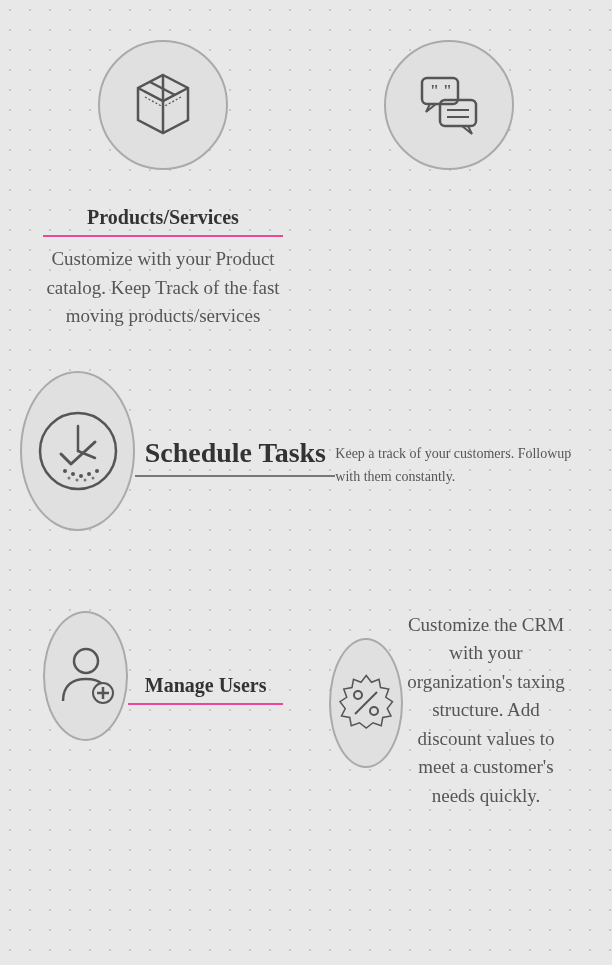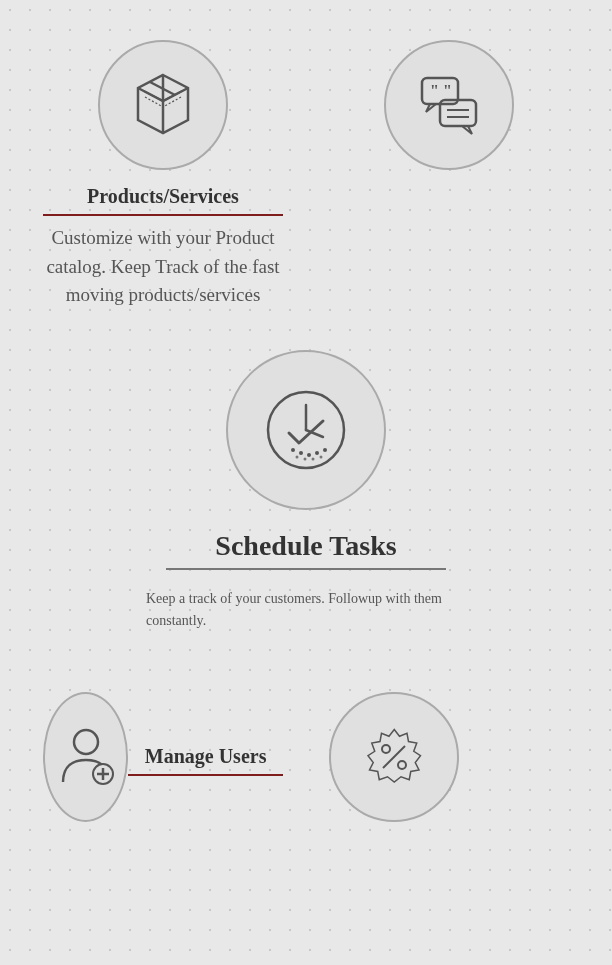--- a/index.html
+++ b/index.html
@@ -60,36 +60,37 @@
       width: 70px;
       height: 70px;
     }
 
     .feature-title {
       font-size: 20px;
       font-weight: bold;
       color: #333;
       margin-bottom: 8px;
       padding-bottom: 6px;
-      border-bottom: 2px solid #7f1d1d;
+      border-bottom: 2px solid #ec4899;
       width: 100%;
       text-align: center;
+      margin-top: 21px;
     }
 
     .feature-desc {
       font-size: 19px;
       color: #555;
       line-height: 1.5;
       text-align: center;
     }
 
     
     .center-section {
       display: flex;
-      flex-direction: column;
+      flex-direction: row;
       align-items: center;
       padding: 30px 20px 20px 20px;
     }
 
     .icon-circle-large {
       width: 160px;
       height: 160px;
       border-radius: 50%;
       border: 2px solid #aaa;
       background: #e0e0e0;
@@ -243,17 +244,18 @@
             44,68 35,75 26,68 15,72 13,61
             2,59 7,49 0,40 9,34 5,23
             16,21 18,10 28,14
           " stroke="#555" stroke-width="2" fill="none" transform="scale(0.75) translate(12,5)"></polygon>
 
           <circle cx="27" cy="27" r="4" stroke="#555" stroke-width="2" fill="none"></circle>
           <circle cx="43" cy="43" r="4" stroke="#555" stroke-width="2" fill="none"></circle>
           <line x1="24" y1="46" x2="46" y2="24" stroke="#555" stroke-width="2"></line>
         </svg>
       </div>
+      <p class="feature-desc">Customize the CRM with your organization's taxing structure. Add discount values to meet a customer's needs quickly.</p>
     </div>
 
   </div>
 
 </div>
 
 </body></html>

